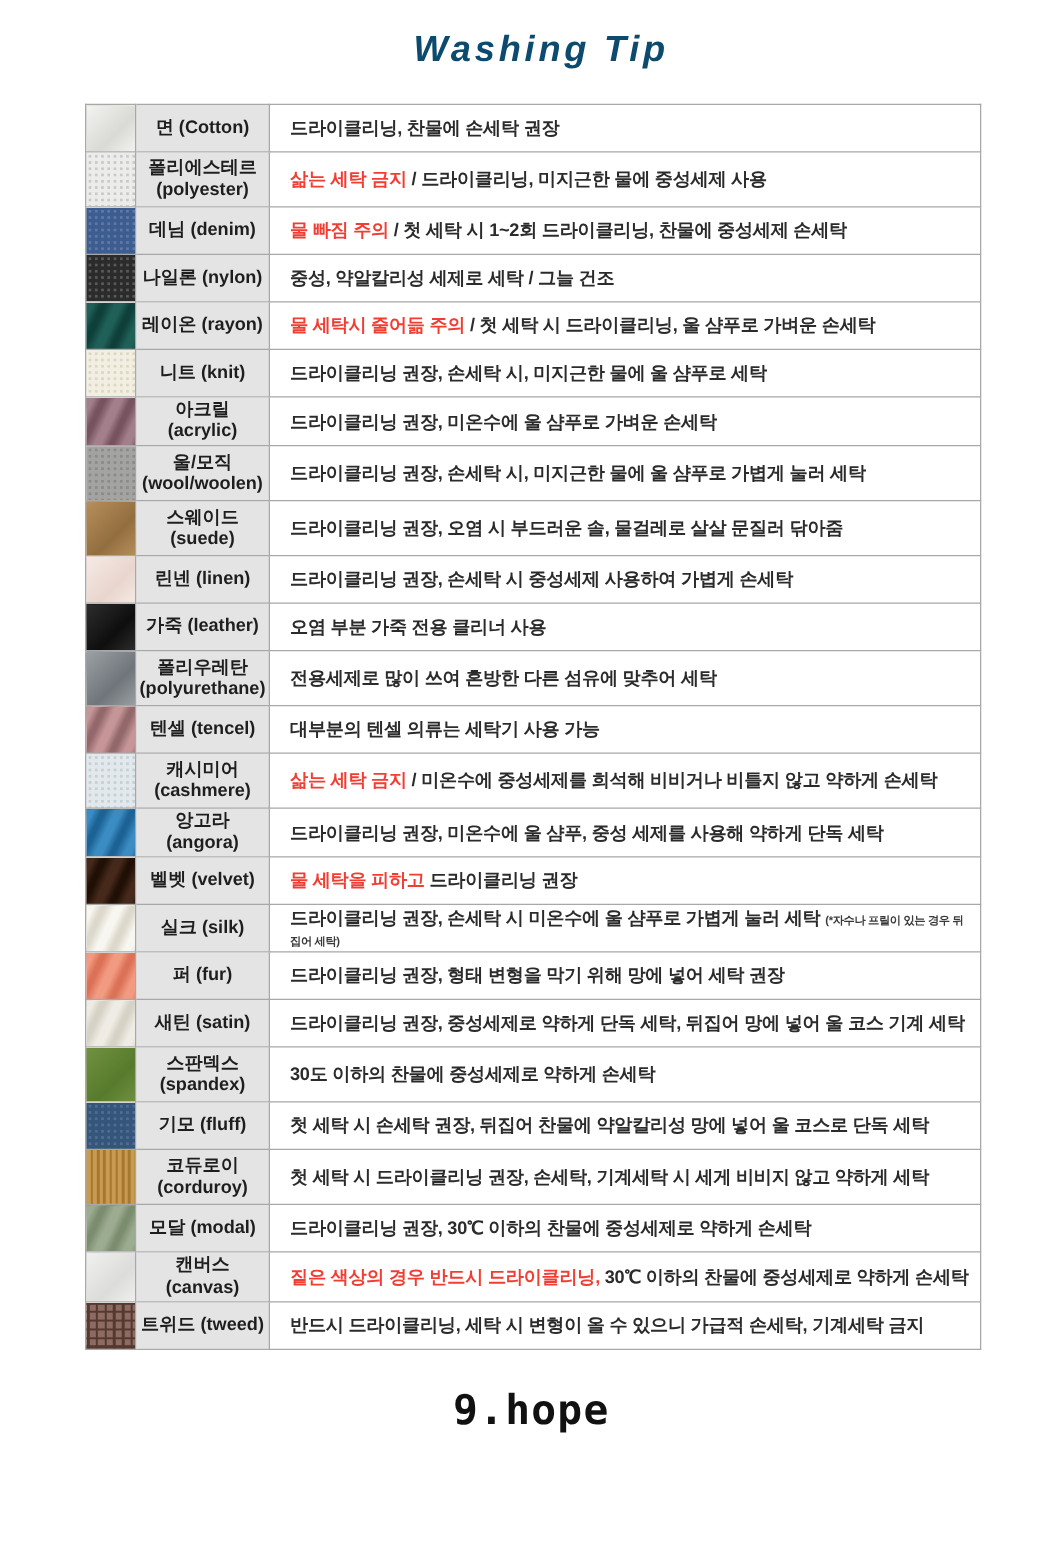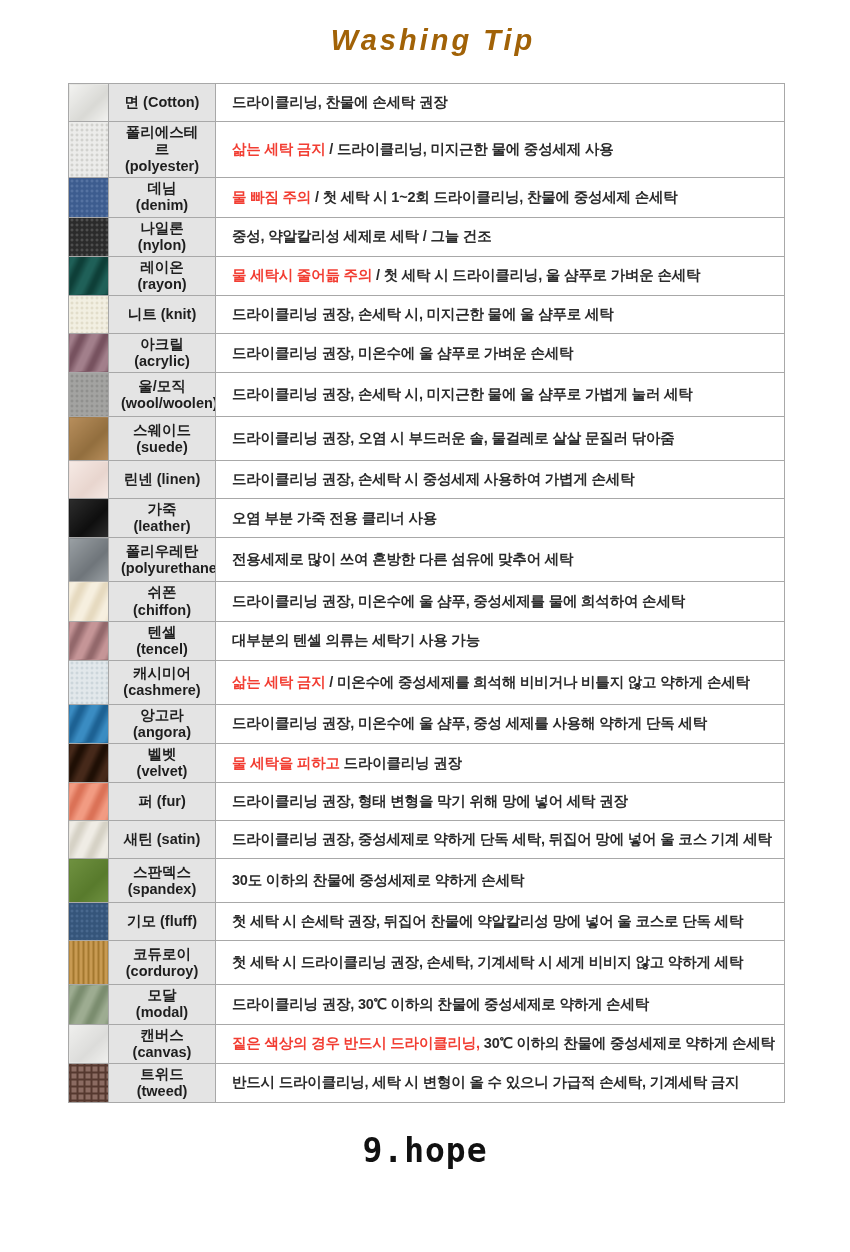--- a/index.html
+++ b/index.html
@@ -10,21 +10,21 @@
     color: #2b2b2b;
     overflow: hidden;
   }
   .title {
     margin: 24px 0 0 16px;
     text-align: center;
     font-style: italic;
     font-weight: 600;
     font-size: 29px;
     letter-spacing: 3px;
-    color: #a16207;
+    color: #0c4a6e;
   }
   table.wtable {
     border-collapse: collapse;
     table-layout: fixed;
     width: 716px;
     margin: 26px 0 0 68px;
   }
   .wtable td {
     border: 1px solid var(--border, #a8a8a8);
     padding: 0;
@@ -32,21 +32,21 @@
   }
   .wtable tr { height: 38px; }
   .wtable tr.tall { height: 44px; }
   td.name {
     background: var(--namebg, #e4e4e4);
     text-align: center;
     font-weight: 700;
     font-size: 14.5px;
     line-height: 1.18;
     color: #1e1e1e;
-    padding: 2px 12px;
+    padding: 2px 2px;
   }
   td.inst {
     background: #ffffff;
     font-size: 14.5px;
     font-weight: 600;
     color: #2b2b2b;
     padding: 0 8px 0 16px;
     letter-spacing: -0.2px;
   }
   td.inst .red { color: var(--warn, #f23d32); }
@@ -156,45 +156,45 @@
           <td class="swatch plain" style="--c1: #2d2d2d; --c2: #0e0e0e;"></td>
           <td class="name">가죽 (leather)</td>
           <td class="inst"><span>오염 부분 가죽 전용 클리너 사용</span></td>
         </tr>
         <tr class="tall">
           <td class="swatch plain" style="--c1: #9aa0a4; --c2: #6f757a;"></td>
           <td class="name">폴리우레탄<br>(polyurethane)</td>
           <td class="inst"><span>전용세제로 많이 쓰여 혼방한 다른 섬유에 맞추어 세탁</span></td>
         </tr>
         <tr>
-          <td class="swatch fold" style="--c1: #f6efdf; --c2: #e6dac0;"></td>
-          <td class="name">쉬폰 (chiffon)</td>
-          <td class="inst"><span>드라이클리닝 권장, 미온수에 울 샴푸, 중성세제를 물에 희석하여 손세탁</span></td>
-        </tr>
-        <tr>
           <td class="swatch fold" style="--c1: #c59597; --c2: #93686b;"></td>
           <td class="name">텐셀 (tencel)</td>
           <td class="inst"><span>대부분의 텐셀 의류는 세탁기 사용 가능</span></td>
         </tr>
         <tr class="tall">
           <td class="swatch dots" style="--c1: #e2e8eb; --c2: #c4d0d6;"></td>
           <td class="name">캐시미어<br>(cashmere)</td>
           <td class="inst"><span class="red">삶는 세탁 금지</span><span> / 미온수에 중성세제를 희석해 비비거나 비틀지 않고 약하게 손세탁</span></td>
         </tr>
         <tr>
           <td class="swatch fold" style="--c1: #3a8cc2; --c2: #1d6294;"></td>
           <td class="name">앙고라 (angora)</td>
           <td class="inst"><span>드라이클리닝 권장, 미온수에 울 샴푸, 중성 세제를 사용해 약하게 단독 세탁</span></td>
         </tr>
         <tr>
           <td class="swatch fold" style="--c1: #46291a; --c2: #1f0f05;"></td>
           <td class="name">벨벳 (velvet)</td>
           <td class="inst"><span class="red">물 세탁을 피하고 </span><span>드라이클리닝 권장</span></td>
         </tr>
         <tr>
+          <td class="swatch fold" style="--c1: #f8f6f0; --c2: #dcd8cc;"></td>
+          <td class="name">실크 (silk)</td>
+          <td class="inst"><span>드라이클리닝 권장, 손세탁 시 미온수에 울 샴푸로 가볍게 눌러 세탁 </span><span class="small">(*자수나 프릴이 있는 경우 뒤집어 세탁)</span></td>
+        </tr>
+        <tr>
           <td class="swatch fold" style="--c1: #f29b82; --c2: #db7257;"></td>
           <td class="name">퍼 (fur)</td>
           <td class="inst"><span>드라이클리닝 권장, 형태 변형을 막기 위해 망에 넣어 세탁 권장</span></td>
         </tr>
         <tr>
           <td class="swatch fold" style="--c1: #efece5; --c2: #d6d2c6;"></td>
           <td class="name">새틴 (satin)</td>
           <td class="inst"><span>드라이클리닝 권장, 중성세제로 약하게 단독 세탁, 뒤집어 망에 넣어 울 코스 기계 세탁</span></td>
         </tr>
         <tr class="tall">

